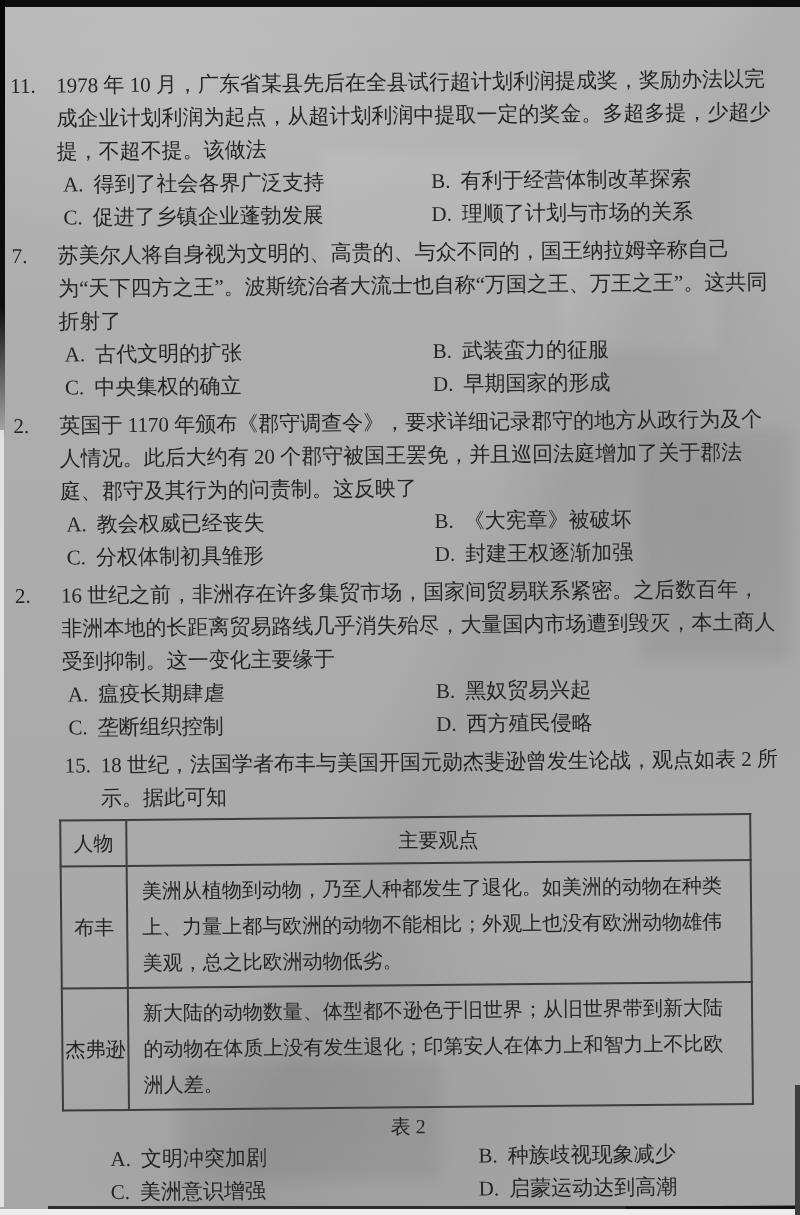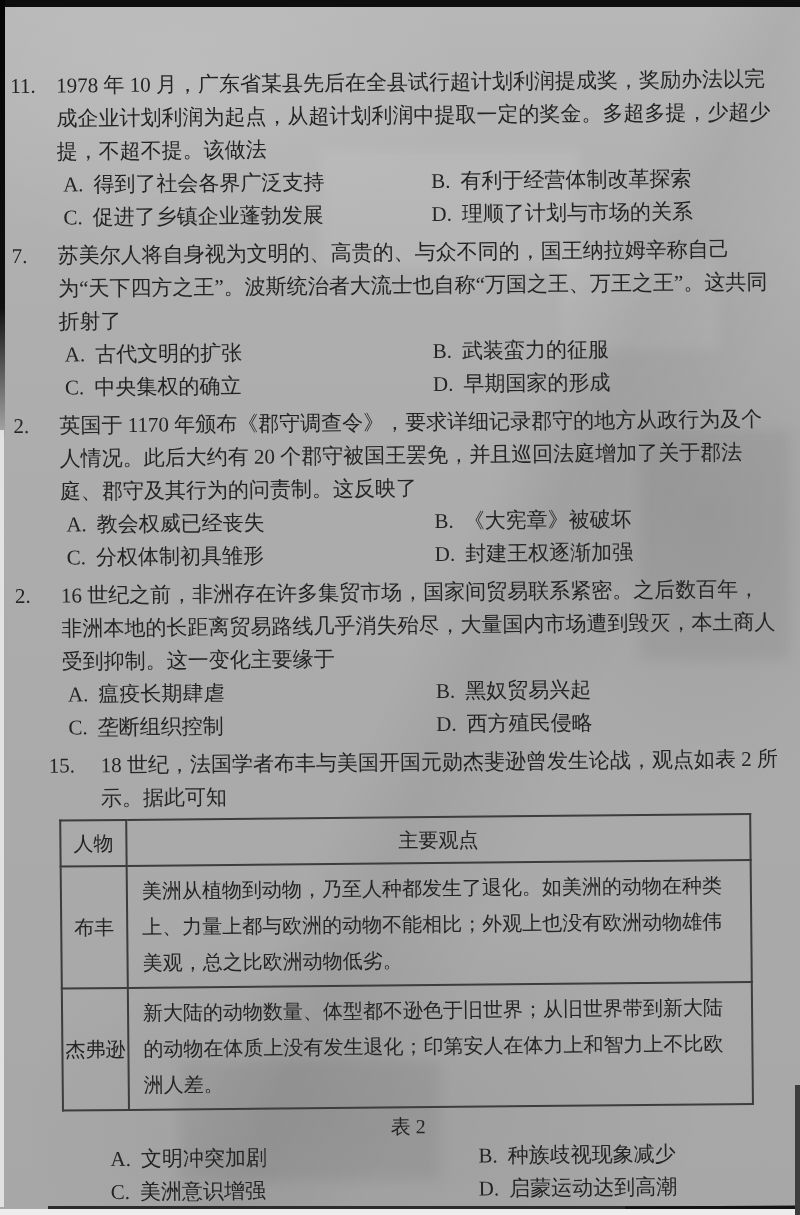--- a/index.html
+++ b/index.html
@@ -35,21 +35,21 @@
 
   .content{
     position:absolute;left:10px;top:70px;width:762px;
     transform:rotate(-0.55deg);
     transform-origin:top left;
   }
   .q{position:relative;padding-left:46px;margin-bottom:5px;
      font-size:21px;line-height:33px;}
   .q .qnum{position:absolute;left:0;top:0;}
   .q.q15{padding-left:84px;}
-  .q.q15 .qnum{left:32px;}
+  .q.q15 .qnum{left:48px;}
   .opts{display:grid;grid-template-columns:368px auto;padding-left:6px;}
   .opt{white-space:nowrap;}
   .opt .optlabel{margin-right:10px;}
 
   table.viewtable{
     border-collapse:collapse;
     width:692px;
     margin:4px 0 4px -42px;
     font-size:20px;line-height:36px;
     table-layout:fixed;

